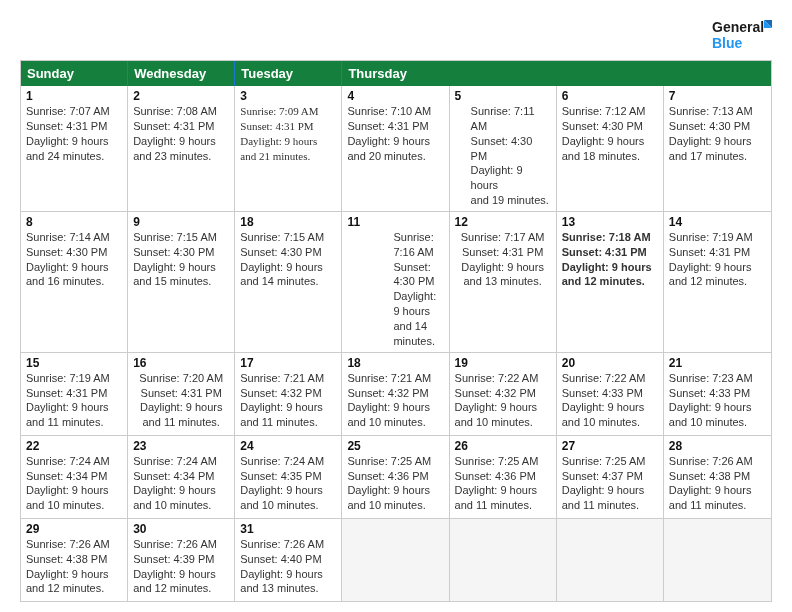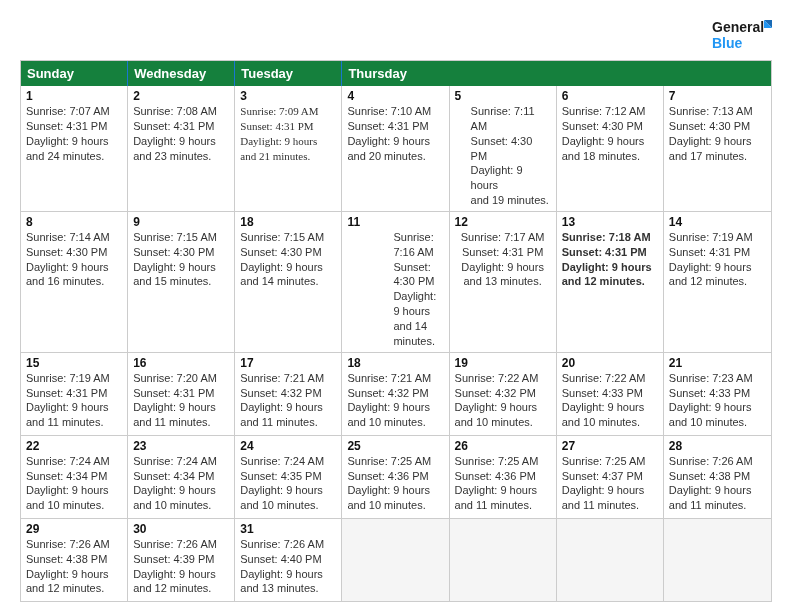--- a/index.html
+++ b/index.html
@@ -229,21 +229,21 @@
         <div class="cal-row">
           <div class="cal-cell">
             <span class="day-num">15</span>
             <div class="cell-text" style="white-space: pre-line;">Sunrise: 7:19 AM
 Sunset: 4:31 PM
 Daylight: 9 hours
 and 11 minutes.</div>
           </div>
           <div class="cal-cell">
             <span class="day-num">16</span>
-            <div class="cell-text" style="white-space: pre-line;">Sunrise: 7:20 AM
+            <div class="cell-text" style="white-space: pre-line; text-align: center;">Sunrise: 7:20 AM
 Sunset: 4:31 PM
 Daylight: 9 hours
 and 11 minutes.</div>
           </div>
           <div class="cal-cell">
             <span class="day-num">17</span>
             <div class="cell-text" style="white-space: pre-line;">Sunrise: 7:21 AM
 Sunset: 4:32 PM
 Daylight: 9 hours
 and 11 minutes.</div>

